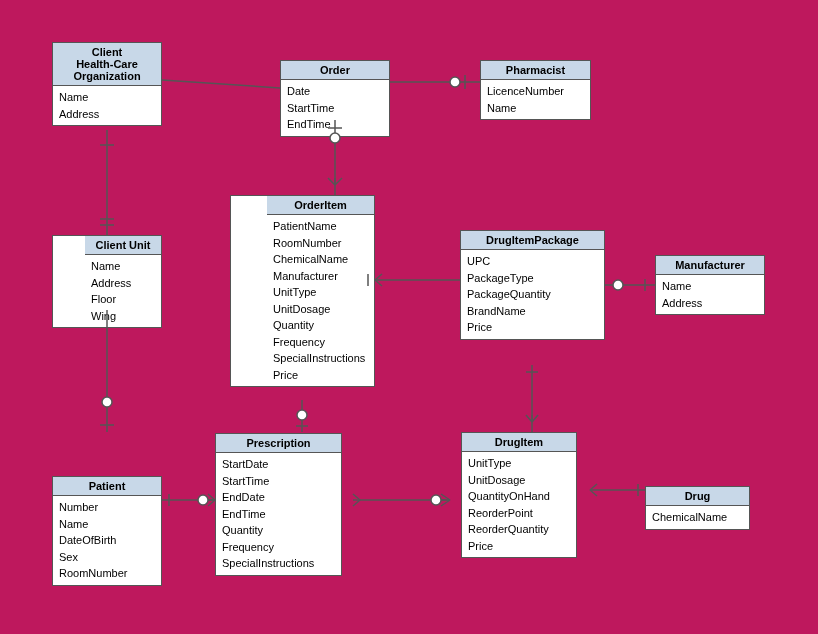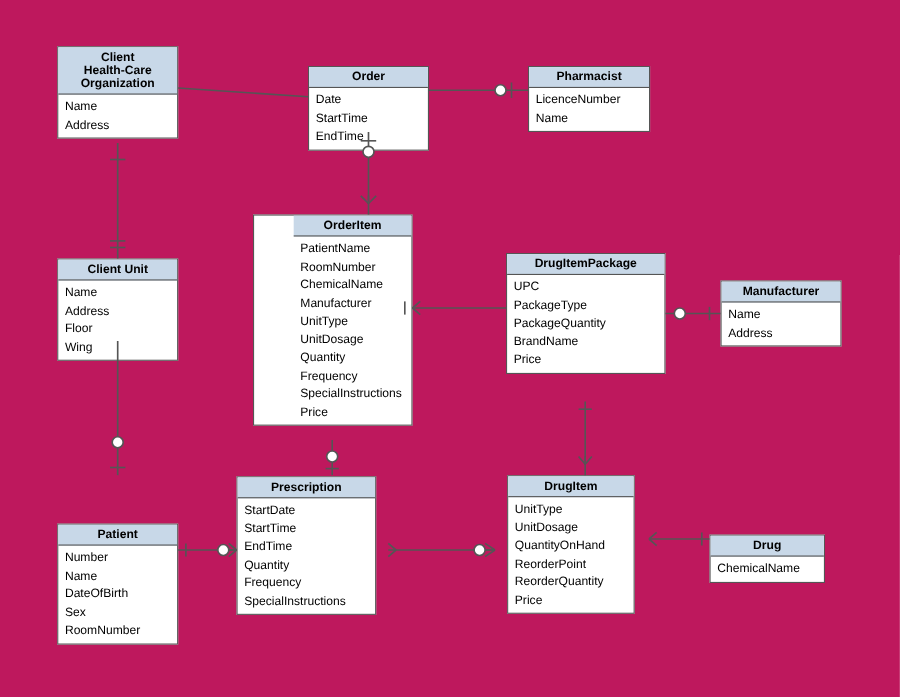--- a/index.html
+++ b/index.html
@@ -52,21 +52,21 @@
 <div class="diagram-container">
 
   <div class="entity-box" style="left:52px;top:42px;width:110px;">
     <div class="entity-header">Client<br>Health-Care<br>Organization</div>
     <div class="entity-body">
       <div>Name</div>
       <div>Address</div>
     </div>
   </div>
 
-  <div class="entity-box" style="left:52px;top:235px;width:110px;">
+  <div class="entity-box" style="left:52px;top:235px;width:110px;padding-left:32px;">
     <div class="entity-header">Client Unit</div>
     <div class="entity-body">
       <div>Name</div>
       <div>Address</div>
       <div>Floor</div>
       <div>Wing</div>
     </div>
   </div>
 
   <div class="entity-box" style="left:52px;top:432px;width:110px;margin-top:44px;">
@@ -130,20 +130,21 @@
       <div>Name</div>
       <div>Address</div>
     </div>
   </div>
 
   <div class="entity-box" style="left:215px;top:433px;width:127px;">
     <div class="entity-header">Prescription</div>
     <div class="entity-body">
       <div>StartDate</div>
       <div>StartTime</div>
+      <div>EndDate</div>
       <div>EndTime</div>
       <div>Quantity</div>
       <div>Frequency</div>
       <div>SpecialInstructions</div>
     </div>
   </div>
 
   <div class="entity-box" style="left:450px;top:432px;width:116px;margin-left:11px;">
     <div class="entity-header">DrugItem</div>
     <div class="entity-body">

